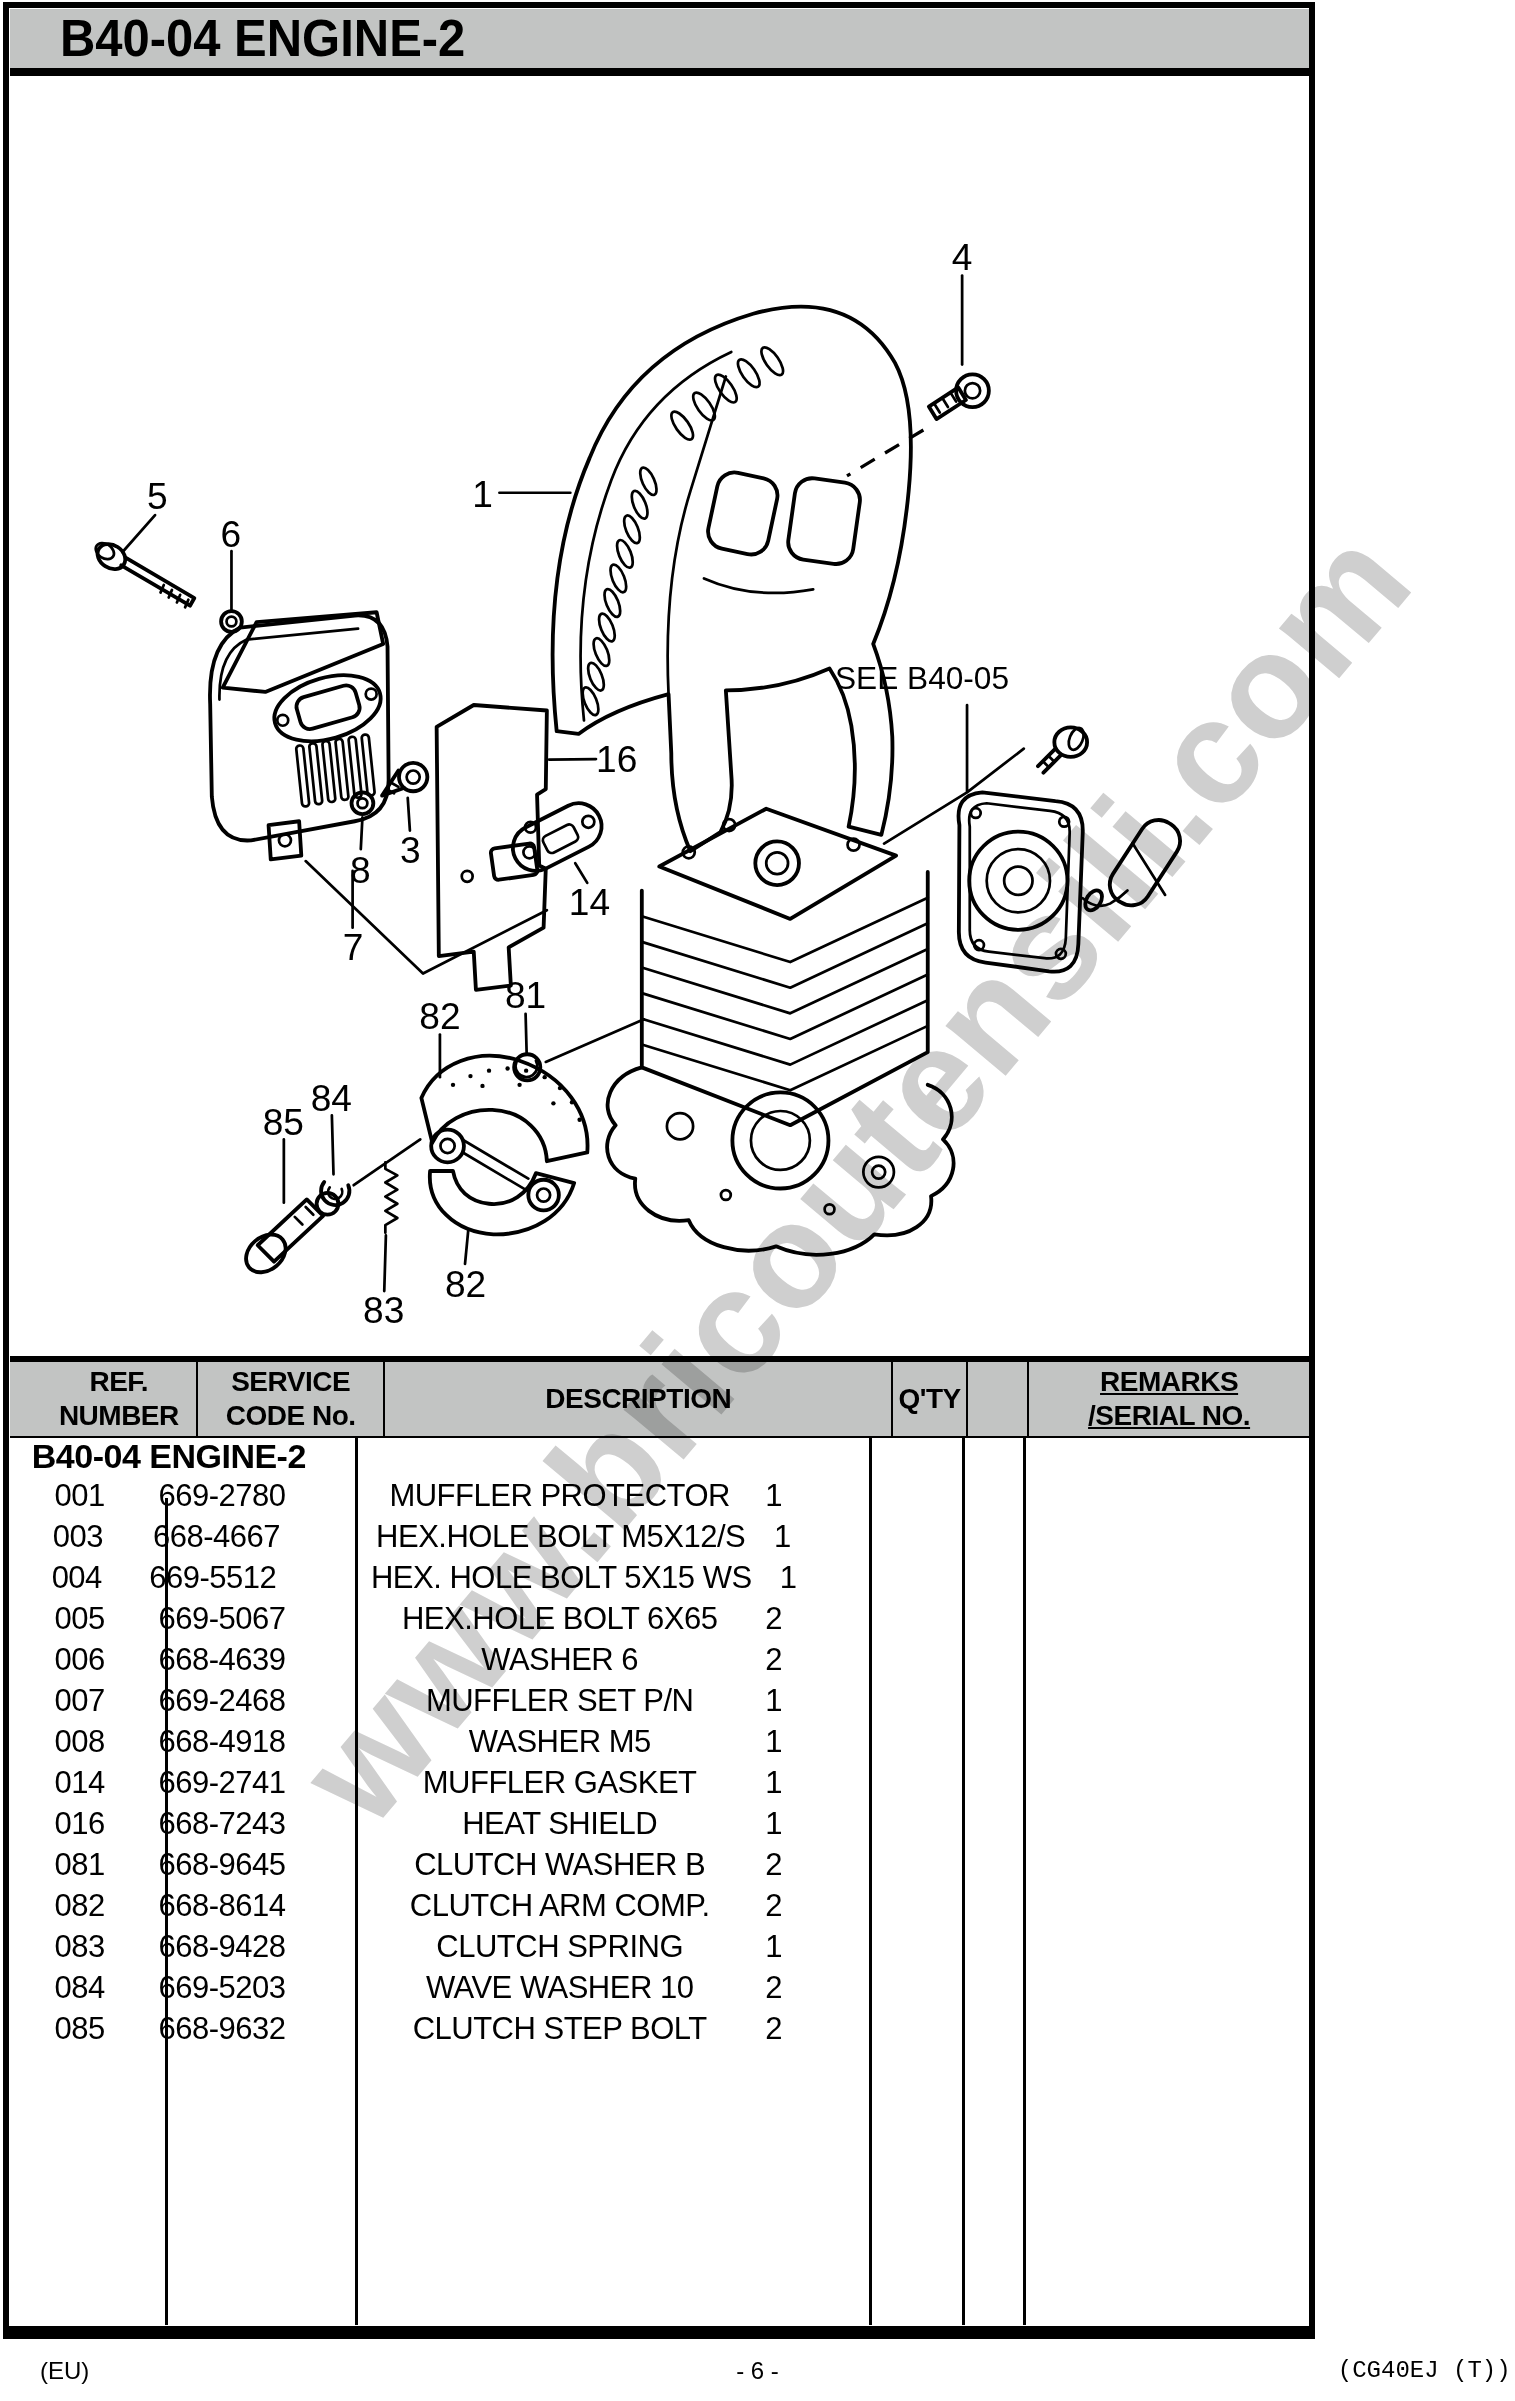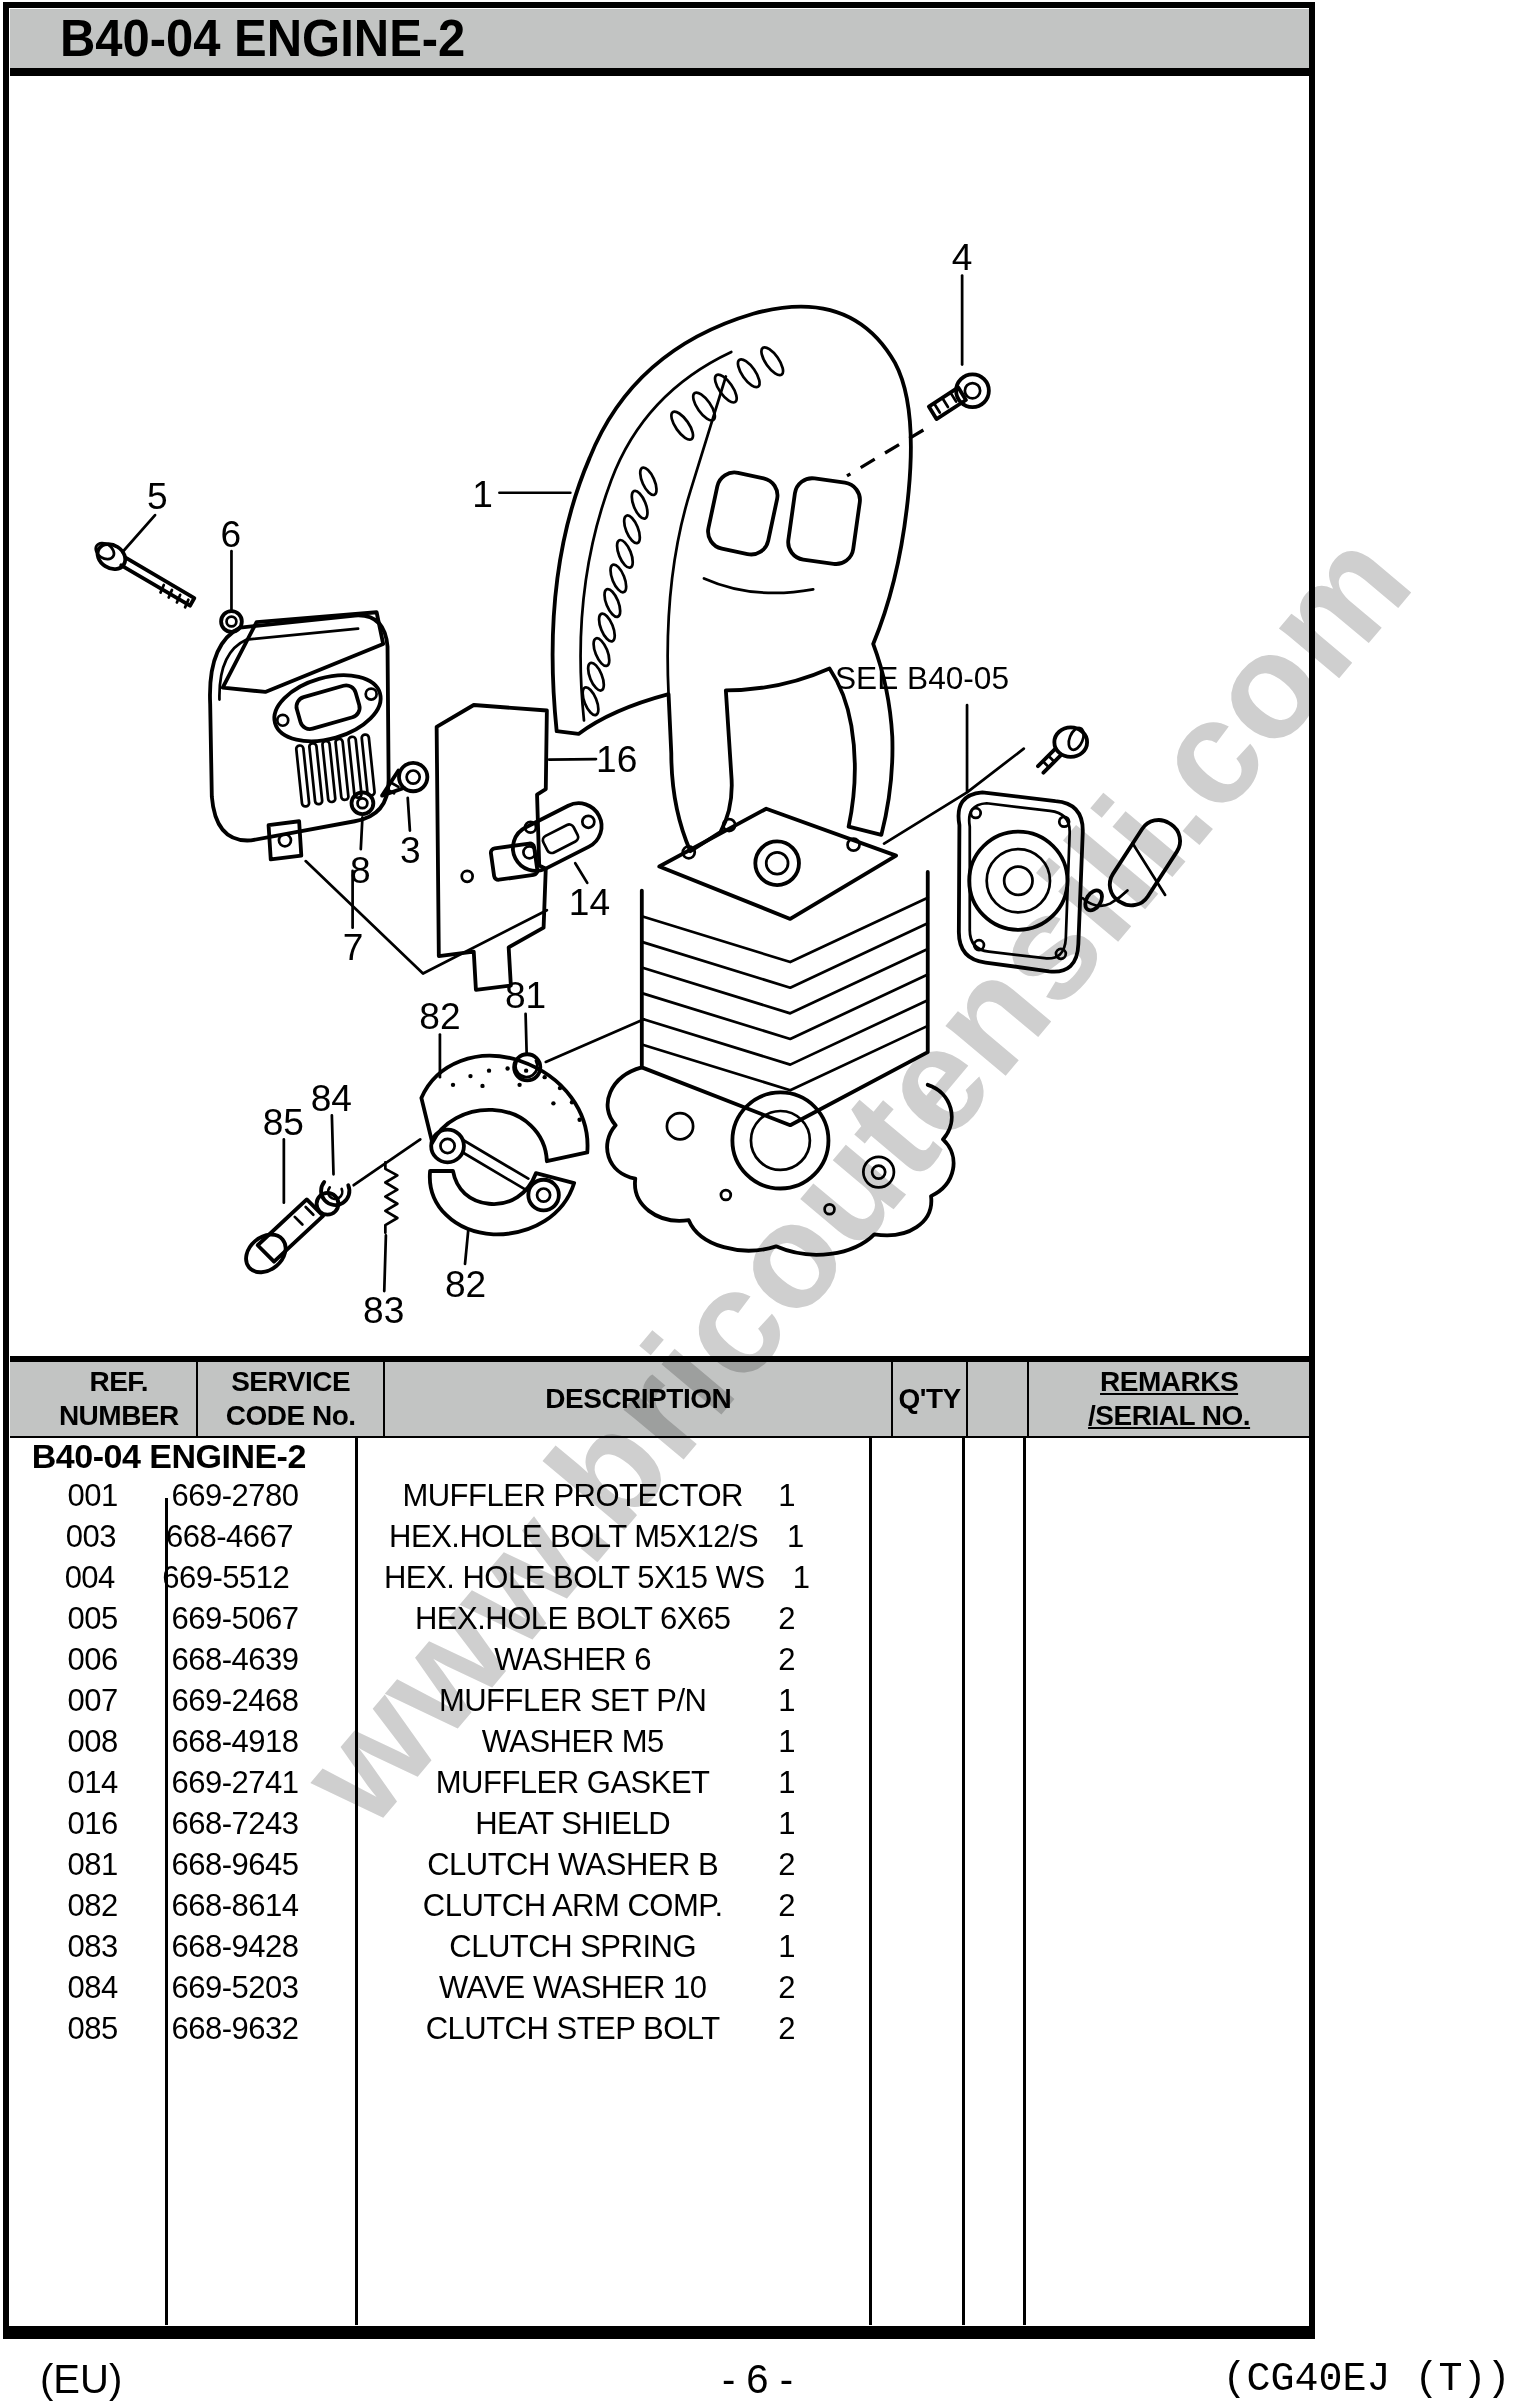--- a/index.html
+++ b/index.html
@@ -57,32 +57,32 @@
   .th:last-child{border-right:none;text-decoration:underline;}
   .w1{width:158px}.w2{width:190px}.w3{width:514px}.w4{width:76px}.w5{width:62px}.w6{width:283px}
 
   .vdiv{width:2.7px;background:#000;z-index:9;}
 
   #section-row{
     left:9.8px;top:1435px;width:345px;height:43px;display:flex;align-items:center;
     font-weight:bold;font-size:34px;letter-spacing:-0.5px;padding-left:22px;box-sizing:border-box;
     white-space:nowrap;z-index:11;
   }
-  #rows{left:28px;top:1475px;width:1079px;z-index:11;}
+  #rows{left:15px;top:1475px;width:1079px;z-index:11;}
   .t-row{display:flex;height:41px;align-items:center;font-size:31px;letter-spacing:-0.5px;}
   .c{box-sizing:border-box;}
   .c-ref{width:158px;text-align:center;}
   .c-code{width:190px;text-align:center;}
   .c-desc{width:514px;padding-left:84px;text-align:center;white-space:nowrap;}
   .c-qty{width:93px;text-align:center;}
   .c-blank{width:62px;}
   .c-rem{width:283px;}
 
   
-  .footer-text{top:2357px;font-size:40px;letter-spacing:0;z-index:12;}
+  .footer-text{top:2357px;font-size:24px;letter-spacing:0;z-index:12;}
   #footer-left{left:40px;}
   #footer-center{left:0;width:1515px;text-align:center;}
   #footer-right{right:4.4px;font-family:Liberation Mono, monospace;}
 </style>
 </head>
 <body>
 
 <div class="abs" id="page-frame"></div>
 
 <div class="abs" id="title-bar">

